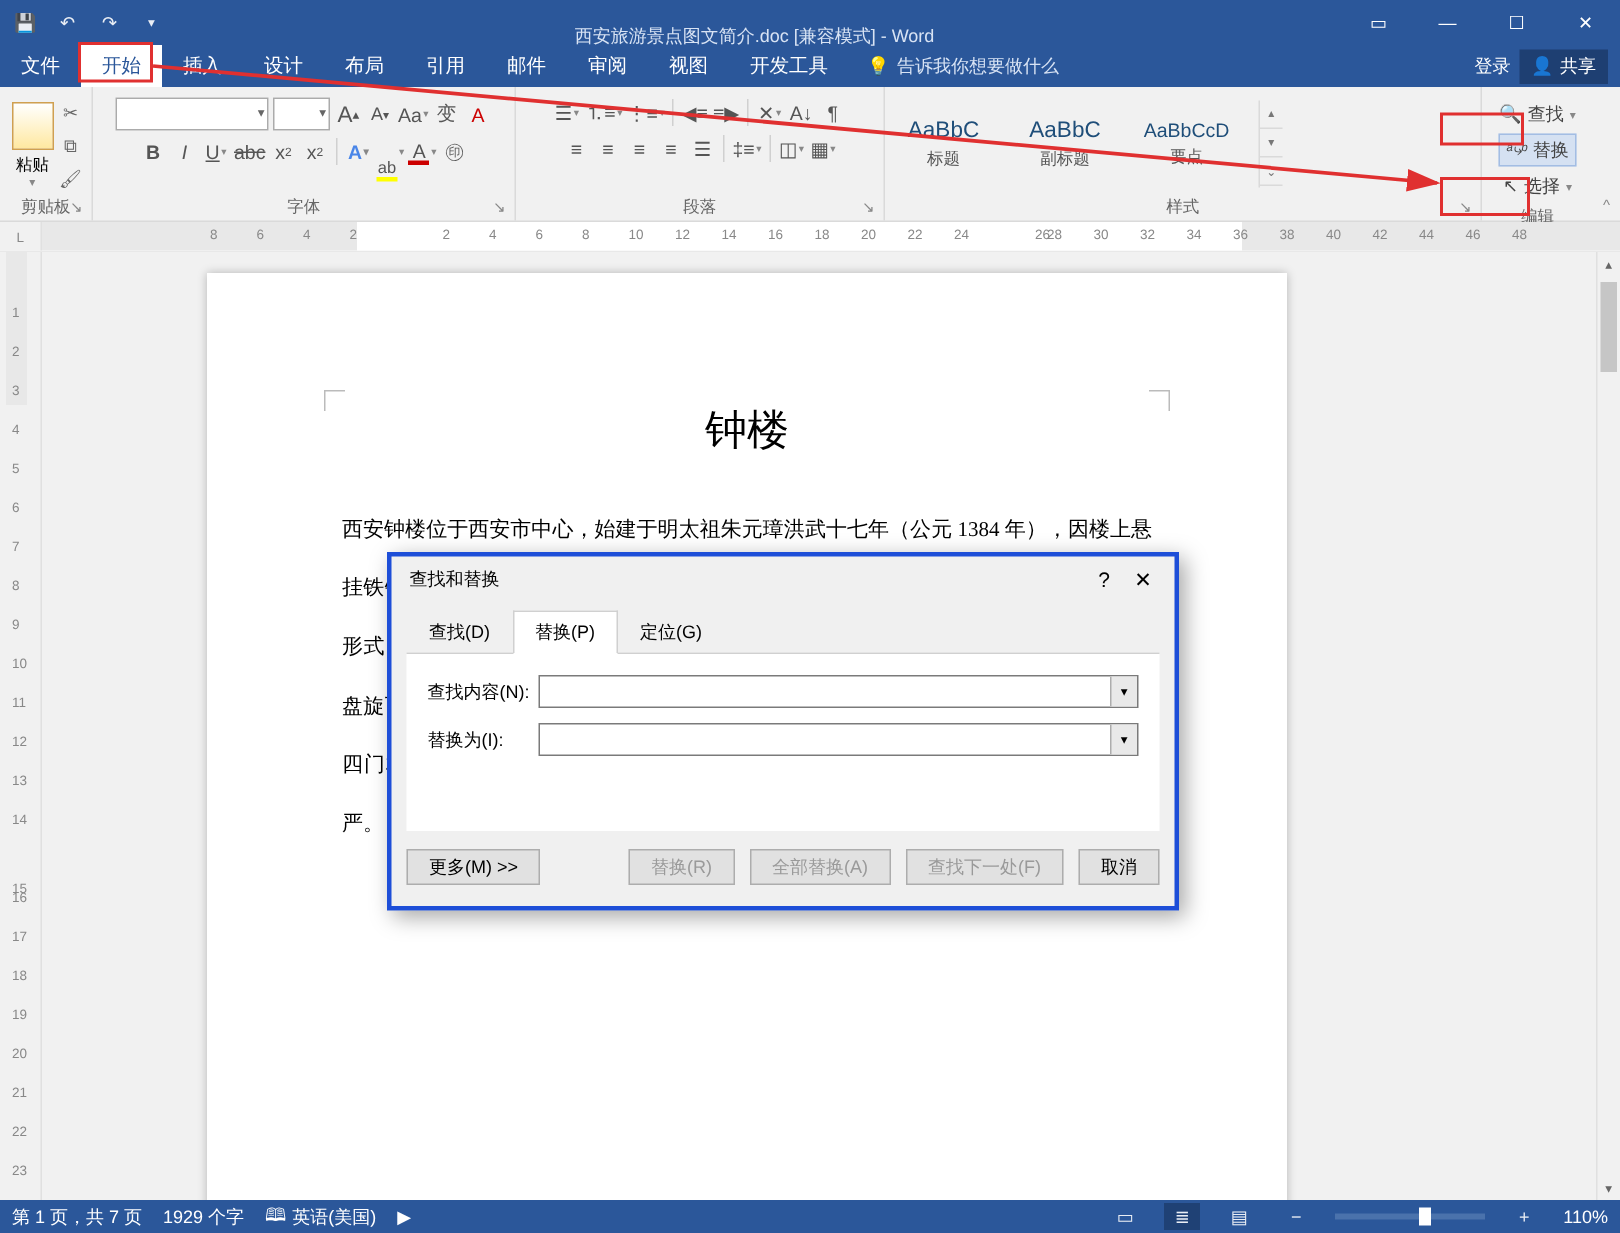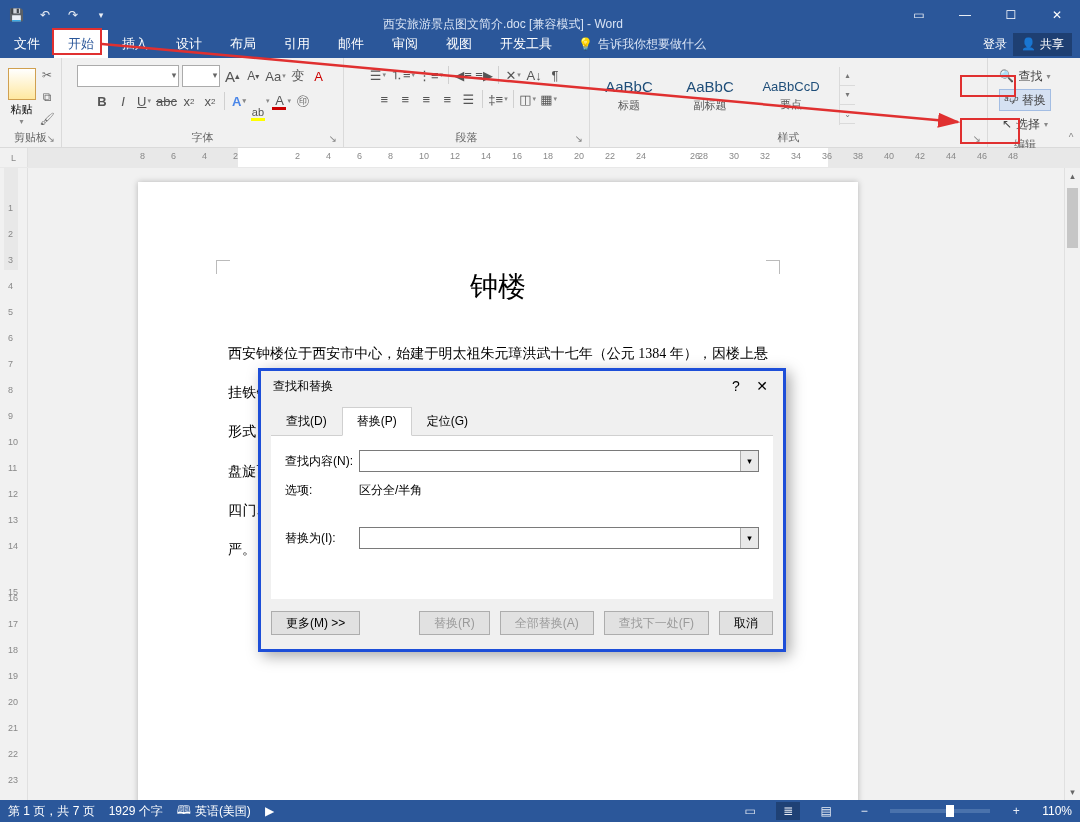--- a/index.html
+++ b/index.html
@@ -407,24 +407,20 @@
     <div class="dlg-tab active">替换(P)</div>
     <div class="dlg-tab">定位(G)</div>
   </div>
   <div class="dlg-body">
     <div class="dlg-field">
       <label>查找内容(N):</label>
       <div class="dlg-combo">
           <div class="dd3">▾</div>
         </div>
     </div>
-    <div class="dlg-field" style="margin-bottom:28px;">
-      <label>选项:</label>
-      <span>区分全/半角</span>
-    </div>
     <div class="dlg-field" style="margin-bottom:40px;">
       <label>替换为(I):</label>
       <div class="dlg-combo">
           <div class="dd3">▾</div>
         </div>
     </div>
   </div>
   <div class="dlg-btns">
     <div class="dlg-btn">更多(M) &gt;&gt;</div>
     <div class="sp"></div>

